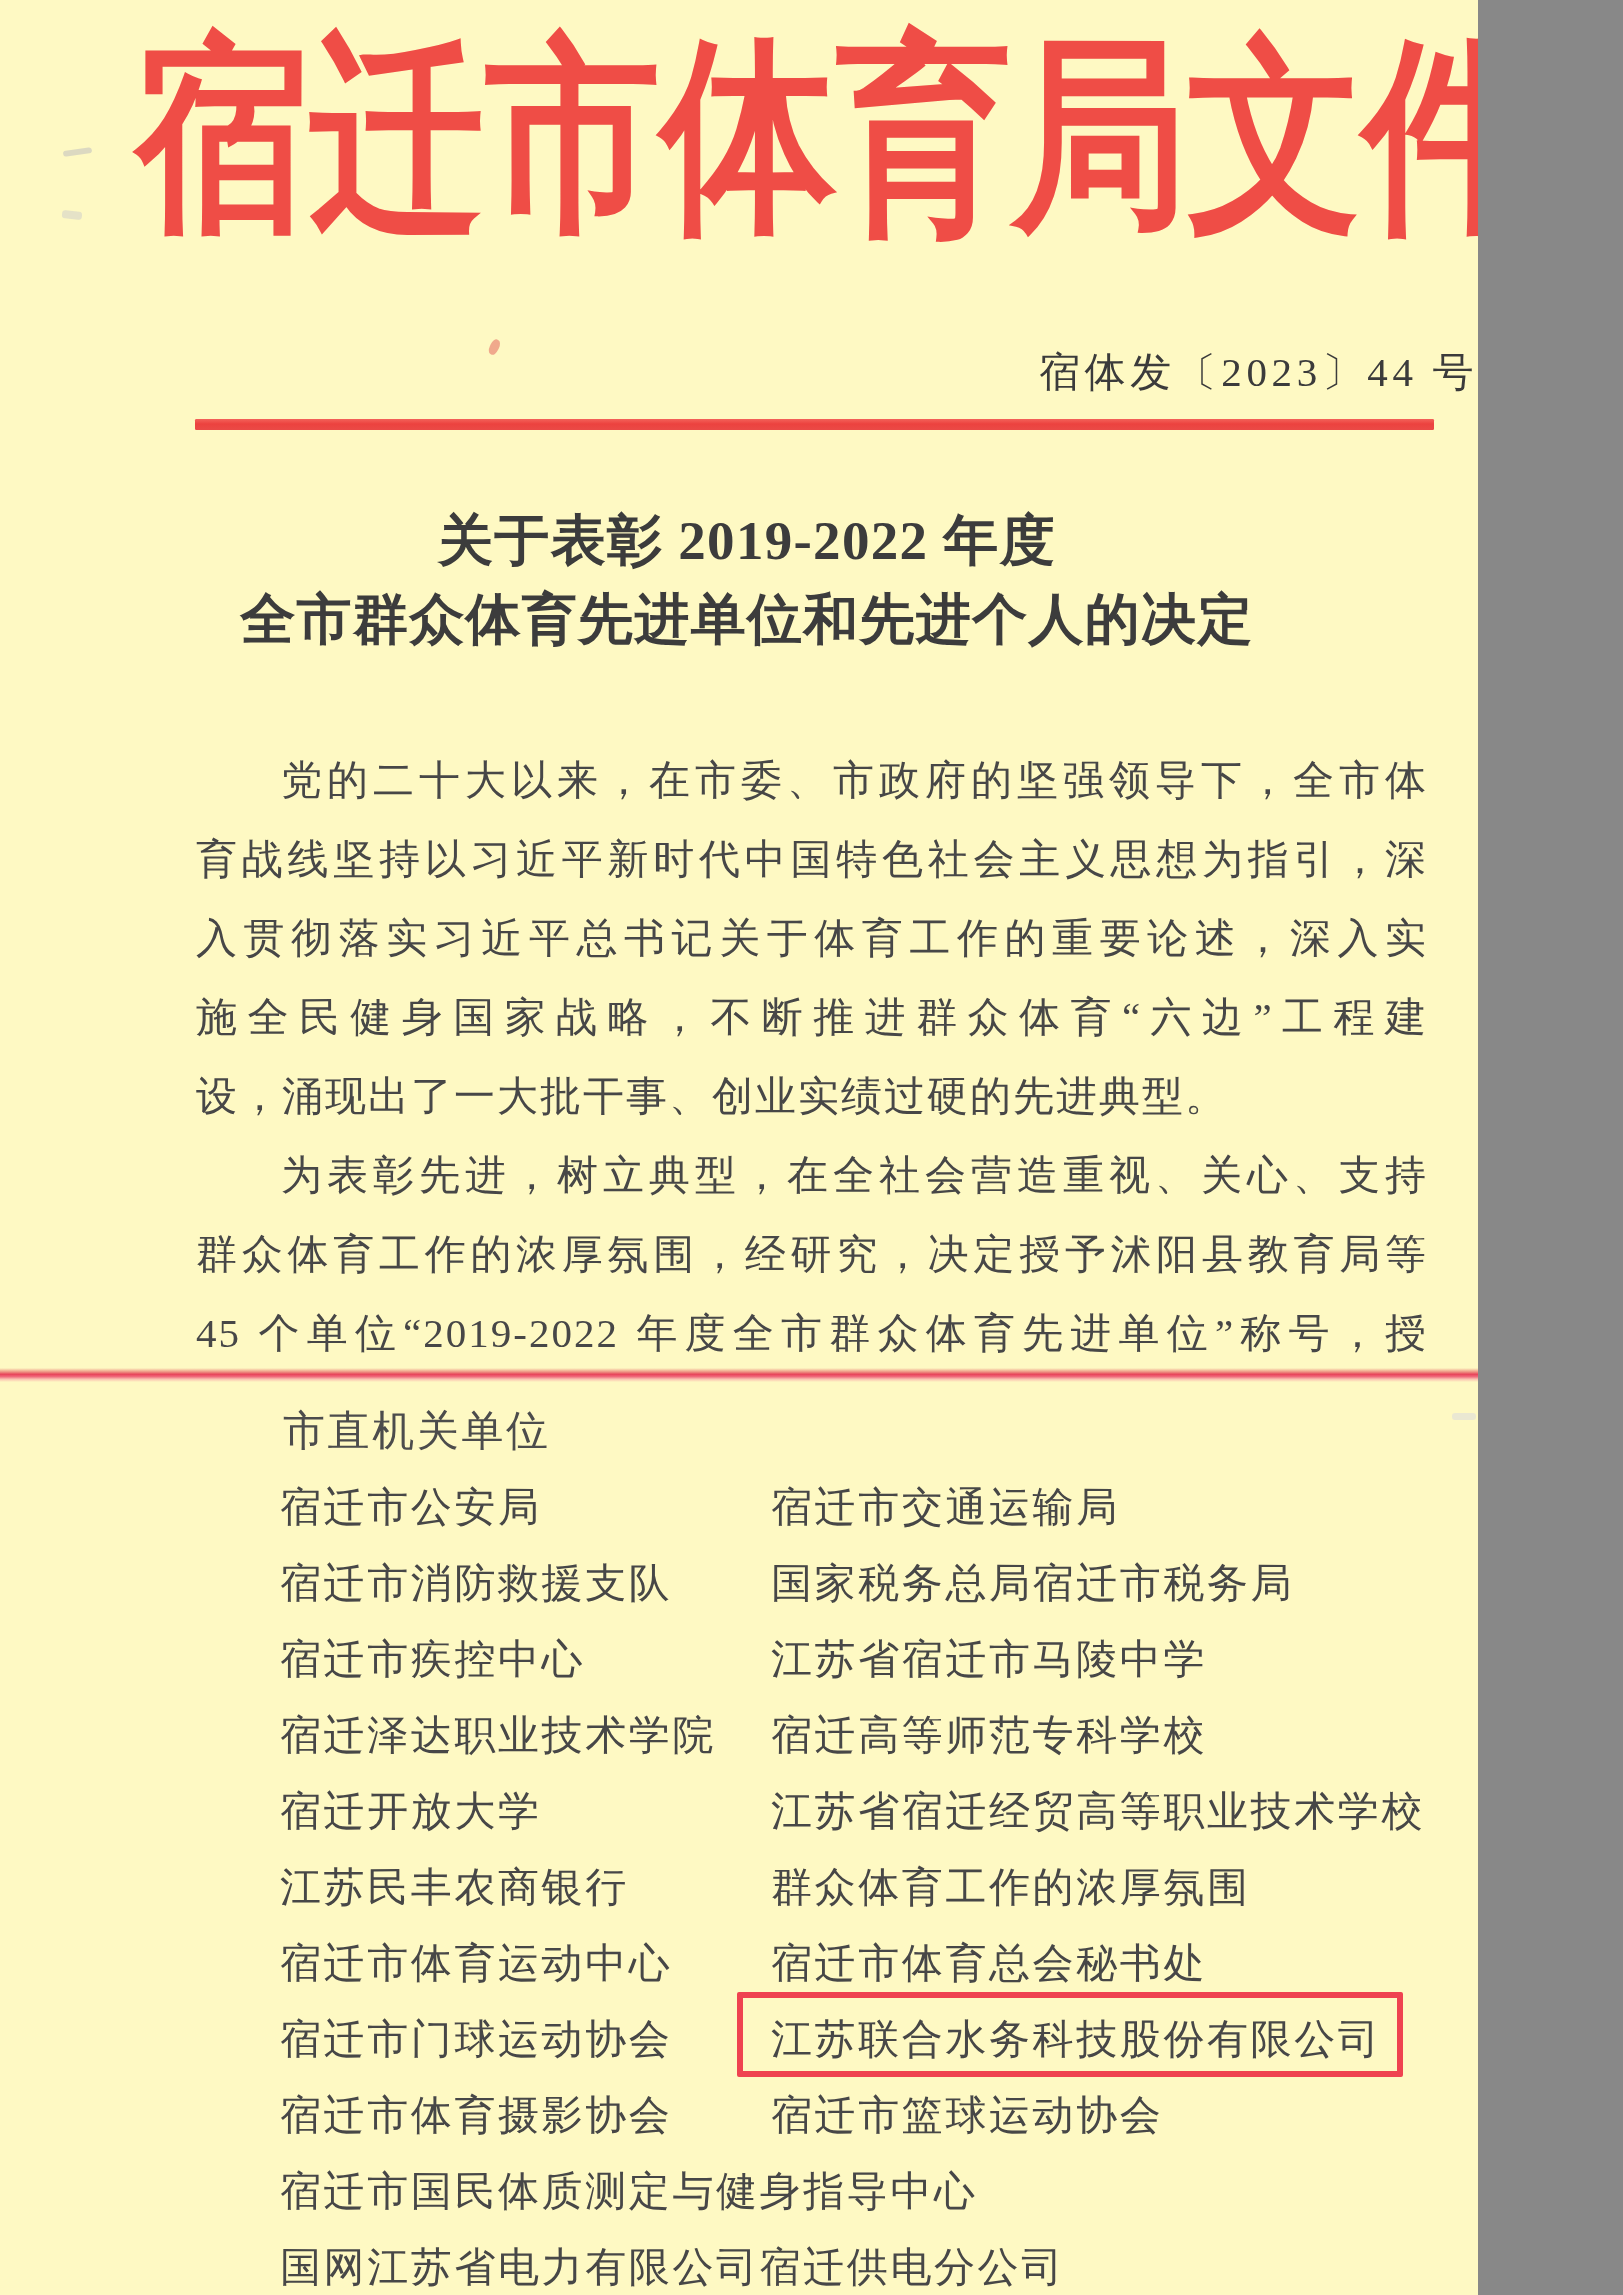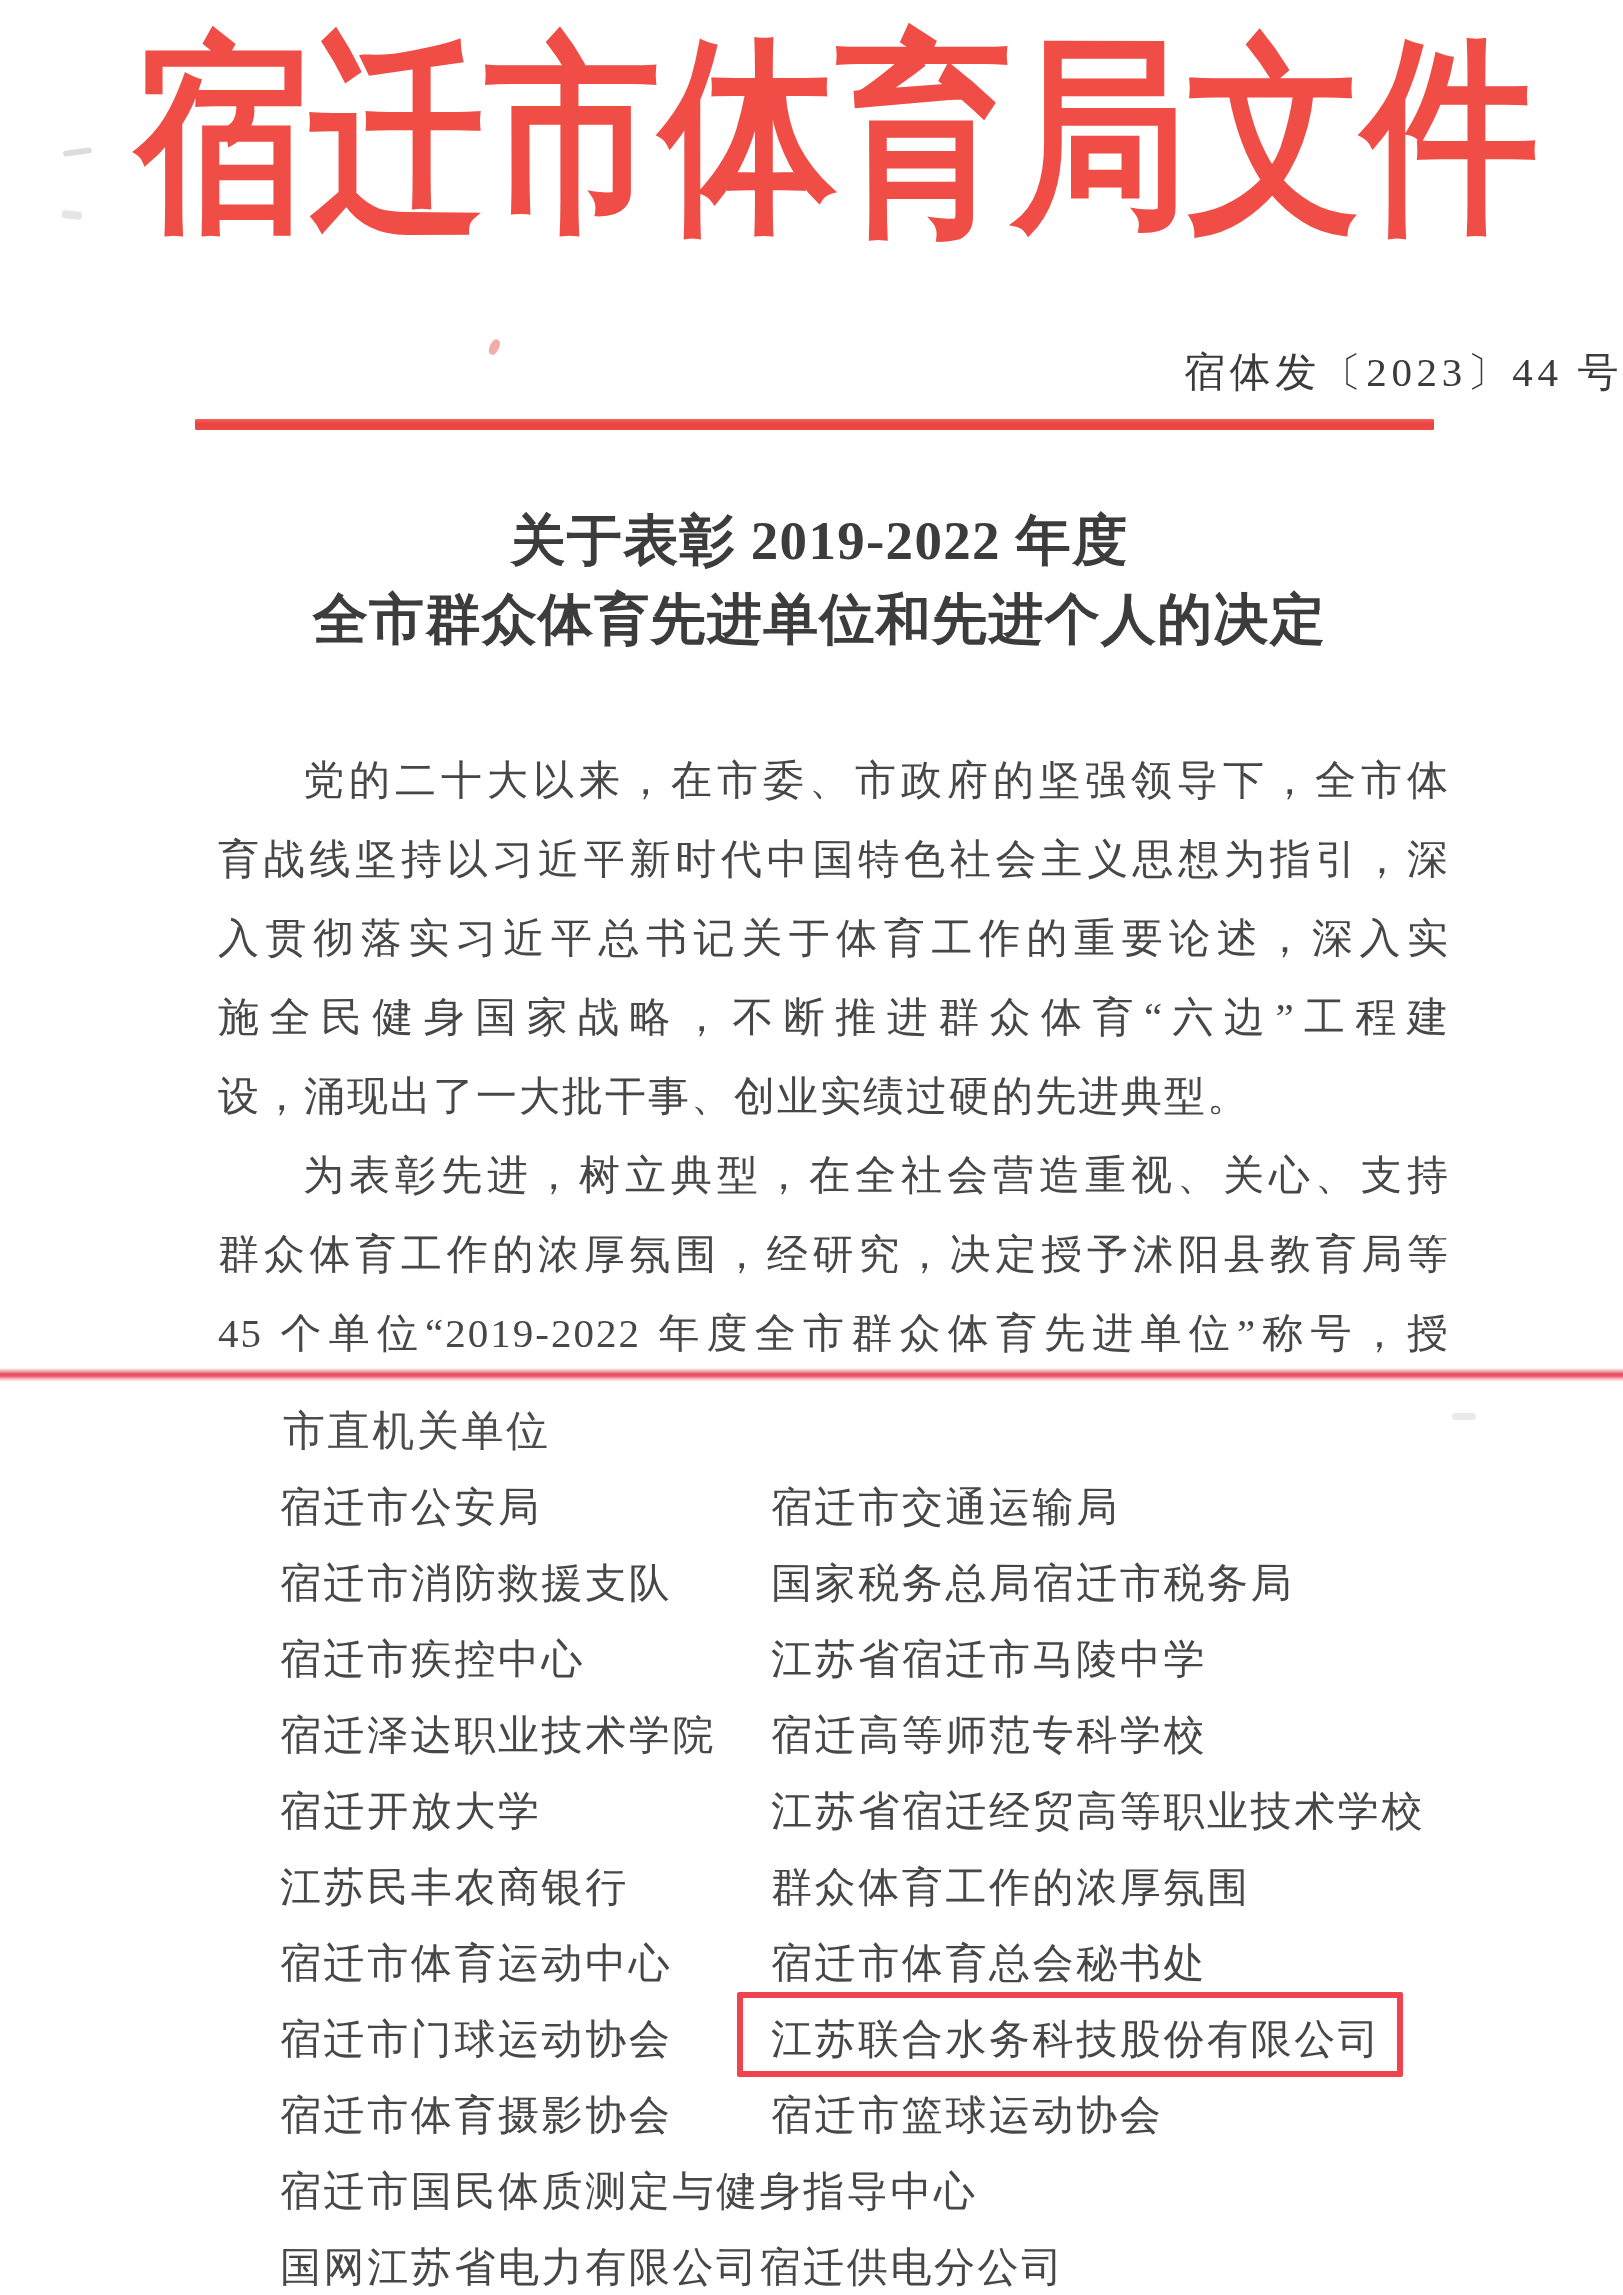--- a/index.html
+++ b/index.html
@@ -1,19 +1,19 @@
 <!DOCTYPE html>
 <html style="font-size:10.5px"><head>
 <meta charset="utf-8">
 <style>
   html,body{margin:0;padding:0;background:#888;}
   .page{
     position:relative;
-    width:1623px;height:2295px;
-    background:#ffffff;
+    width:1478px;height:2295px;
+    background:#fef9c3;
     overflow:hidden;
     font-family:"Liberation Serif","DejaVu Serif",serif;
   }
 
   
   .agency-header{
     position:absolute;top:19.6px;left:0;width:100%;
     text-align:center;white-space:nowrap;
   }
   .agency-header .stretch{
@@ -44,21 +44,21 @@
     position:absolute;top:501px;left:0;width:100%;
     text-align:center;font-weight:bold;
     font-size:55px;line-height:79px;letter-spacing:1.3px;
     color:#3c3c3c;
     padding-left:8px;
   }
 
   
   .body-block{
     position:absolute;top:741px;left:196px;width:1232px;
-    font-size:41px;color:#474747;letter-spacing:2px;margin-left:22px;
+    font-size:41px;color:#474747;letter-spacing:2px;
   }
   .bline{
     height:79px;line-height:79px;
     text-align:justify;text-align-last:justify;
     text-justify:inter-character;
     overflow:hidden;
   }
   .bline.indent{text-indent:85px;}
   .bline.endline{text-align-last:left;}
 

